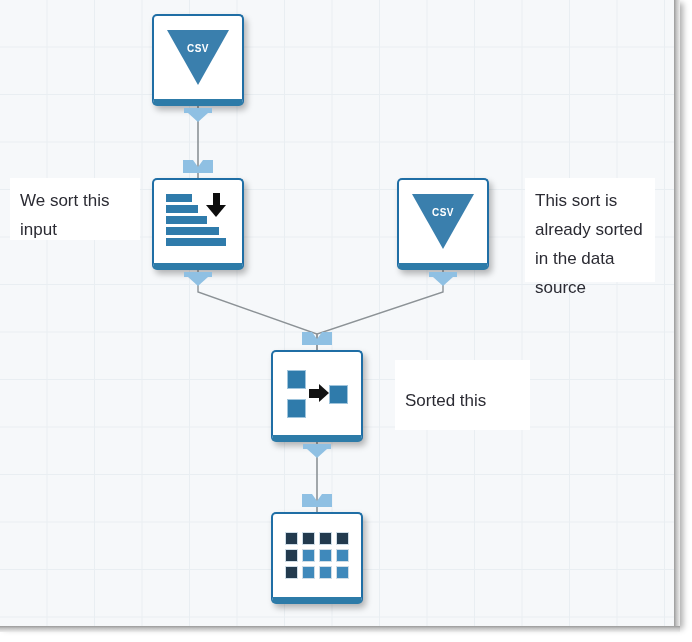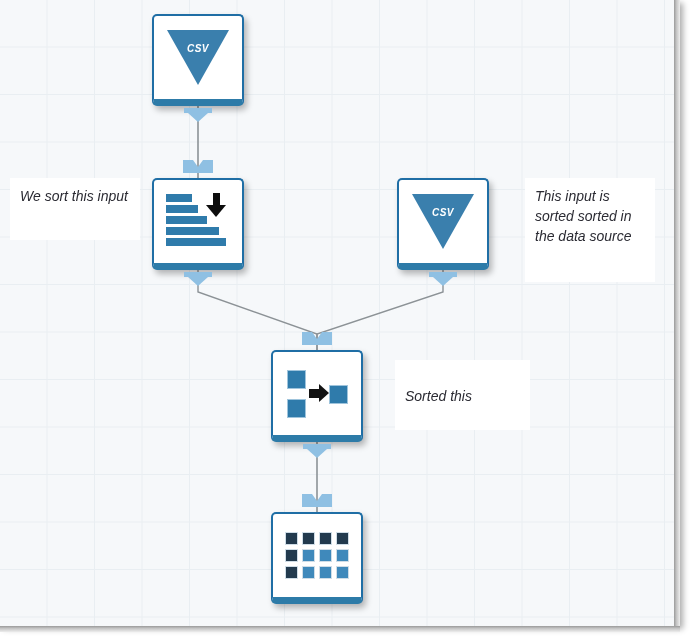--- a/index.html
+++ b/index.html
@@ -24,21 +24,20 @@
     height: 626px;
     background-color: #f6f8fa;
     background-image:
       linear-gradient(to right, #e9eef2 1px, transparent 1px),
       linear-gradient(to bottom, #e9eef2 1px, transparent 1px);
     background-size: 47.5px 47.5px;
     background-position: -1px -1px;
     border-right: 1px solid #c9c9c9;
     box-shadow: 3px 3px 6px rgba(0,0,0,0.33);
     box-sizing: border-box;
-    font-style: italic;
   }
   #edge-right {
     position: absolute;
     left: 674px;
     top: 0;
     width: 6px;
     height: 626px;
     background: linear-gradient(to right, #9a9a9a, #c4c4c4 40%, #ededed 100%);
   }
   #edge-bottom {
@@ -203,22 +202,22 @@
     background: #8fc0e3;
     clip-path: polygon(0 0, 10px 0, 15px 7px, 20px 0, 30px 0, 30px 13px, 0 13px);
   }
 
   
   .note {
     position: absolute;
     background: #ffffff;
     color: #2b2b33;
     font-family: "Liberation Sans", sans-serif;
-    font-size: 14px;
-    line-height: 20px;
+    font-size: 17px;
+    line-height: 29px;
     box-sizing: border-box;
     padding: 8px 10px;
   }
 </style>
 </head>
 <body>
 
 <div id="app">
 
   <div id="canvas">
@@ -301,21 +300,21 @@
           <div class="cell light"></div>
           <div class="cell dark"></div>
           <div class="cell light"></div>
           <div class="cell light"></div>
           <div class="cell light"></div>
         </div>
     </div>
 
     <div class="note" style="left:10px; top:178px; width:130px; height:62px;">We sort this input</div>
 
-    <div class="note" style="left:525px; top:178px; width:130px; height:104px;">This input is sorted sorted in the data source</div>
+    <div class="note" style="left:525px; top:178px; width:130px; height:104px;">This sort is already sorted in the data source</div>
 
     <div class="note" style="left:395px; top:360px; width:135px; height:70px; padding-top:26px;">Sorted this</div>
 
   </div>
 
   <div id="edge-right"></div>
   <div id="edge-bottom"></div>
 
 </div>
 

